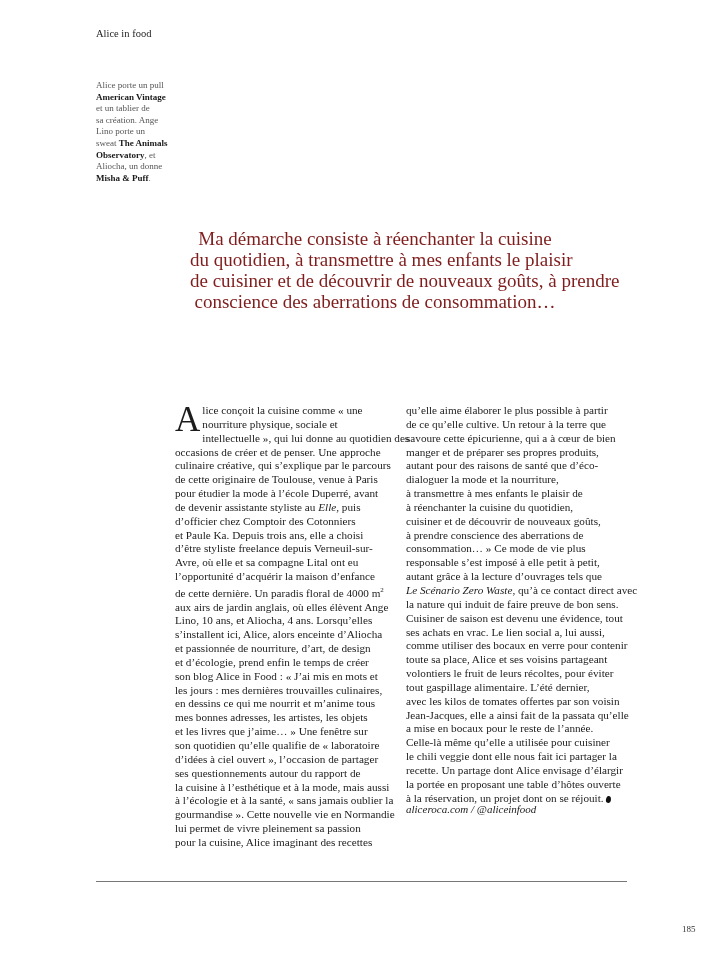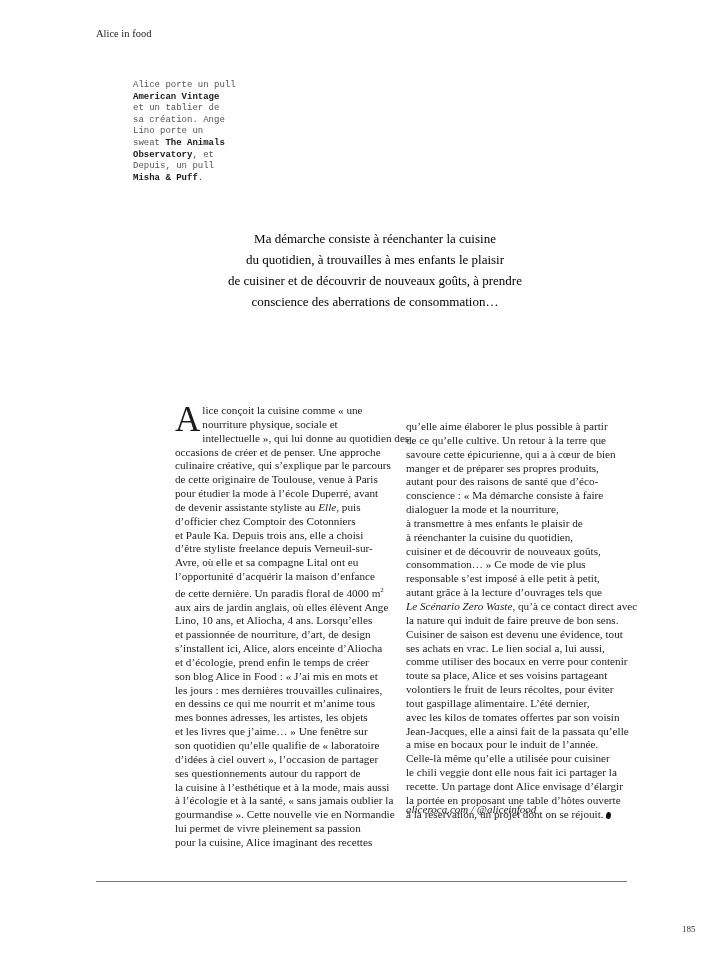--- a/index.html
+++ b/index.html
@@ -1,32 +1,32 @@
 <!DOCTYPE html>
 <html><head>
   <meta charset="utf-8">
   <style>
     html, body { margin: 0; padding: 0; background: #ffffff; }
     body { width: 706px; height: 964px; position: relative; overflow: hidden; color: #1a1a1a; }
     .serif { font-family: "Liberation Serif", "DejaVu Serif", serif; }
-    .sans { font-family: Liberation Mono, monospace; margin-left: 37px; }
+    .sans { font-family: Liberation Serif, serif; }
 
     .section-label { position: absolute; left: 96px; top: 28px; font-size: 10.5px; color: #222; }
 
     .caption { position: absolute; left: 96px; top: 80px; width: 90px; font-size: 9px; line-height: 11.6px; color: #555; }
     .caption .brand { color: #1a1a1a; font-weight: bold; }
     .caption .line { display: block; white-space: nowrap; }
 
-    .pullquote { position: absolute; left: 190px; top: 228px; width: 370px; text-align: center; font-size: 13px; line-height: 21px; color: #000000; }
+    .pullquote { position: absolute; left: 190px; top: 228px; width: 370px; text-align: center; font-size: 19px; line-height: 21px; color: #7f1d1d; }
     .pullquote .line { display: block; white-space: nowrap; }
 
     .col { position: absolute; font-size: 11.2px; line-height: 13.85px; color: #1c1c1c; }
     .col .line { display: block; white-space: nowrap; }
     .col-left { left: 175px; top: 404px; width: 218px; }
-    .col-right { left: 406px; top: 404px; width: 226px; margin-top: 16px; }
+    .col-right { left: 406px; top: 404px; width: 226px; }
 
     .dropcap { float: left; font-size: 35px; line-height: 28px; margin: 2px 2px 0 0; height: 26px; }
     .indent-first { display: block; white-space: nowrap; }
 
     .endmark { display: inline-block; width: 5px; height: 7px; background: #111; border-radius: 50% 50% 50% 50% / 60% 60% 40% 40%; vertical-align: -1px; margin-left: 2px; transform: rotate(8deg); }
 
     .web { position: absolute; left: 406px; top: 803px; font-size: 11px; font-style: italic; color: #222; }
 
     .rule { position: absolute; left: 96px; top: 881px; width: 531px; height: 0; border-top: 1.6px solid #777; }
 
@@ -39,27 +39,27 @@
 <div class="section-label serif">Alice in food</div>
 
 <div class="caption sans">
   <span class="line">Alice porte un pull</span>
   <span class="line brand">American Vintage</span>
   <span class="line">et un tablier de</span>
   <span class="line">sa création. Ange</span>
   <span class="line">Lino porte un</span>
   <span class="line"><span>sweat </span><span class="brand">The Animals</span></span>
   <span class="line"><span class="brand">Observatory</span><span>, et</span></span>
-  <span class="line">Depuis, un pull</span>
+  <span class="line">Aliocha, un donne</span>
   <span class="line"><span class="brand">Misha &amp; Puff</span><span>.</span></span>
 </div>
 
 <div class="pullquote serif">
   <span class="line">Ma démarche consiste à réenchanter la cuisine</span>
-  <span class="line">du quotidien, à trouvailles à mes enfants le plaisir</span>
+  <span class="line">du quotidien, à transmettre à mes enfants le plaisir</span>
   <span class="line">de cuisiner et de découvrir de nouveaux goûts, à prendre</span>
   <span class="line">conscience des aberrations de consommation…</span>
 </div>
 
 <div class="col col-left serif">
   <span class="dropcap">A</span>
   <span class="indent-first">lice conçoit la cuisine comme « une</span>
   <span class="indent-first">nourriture physique, sociale et</span>
   <span class="line">intellectuelle », qui lui donne au quotidien des</span>
   <span class="line">occasions de créer et de penser. Une approche</span>
@@ -68,22 +68,22 @@
   <span class="line">pour étudier la mode à l’école Duperré, avant</span>
   <span class="line"><span>de devenir assistante styliste au </span><em>Elle</em><span>, puis</span></span>
   <span class="line">d’officier chez Comptoir des Cotonniers</span>
   <span class="line">et Paule Ka. Depuis trois ans, elle a choisi</span>
   <span class="line">d’être styliste freelance depuis Verneuil-sur-</span>
   <span class="line">Avre, où elle et sa compagne Lital ont eu</span>
   <span class="line">l’opportunité d’acquérir la maison d’enfance</span>
   <span class="line"><span>de cette dernière. Un paradis floral de 4000 m</span><sup style="font-size:7px">2</sup></span>
   <span class="line">aux airs de jardin anglais, où elles élèvent Ange</span>
   <span class="line">Lino, 10 ans, et Aliocha, 4 ans. Lorsqu’elles</span>
+  <span class="line">s’installent ici, Alice, alors enceinte d’Aliocha</span>
   <span class="line">et passionnée de nourriture, d’art, de design</span>
-  <span class="line">s’installent ici, Alice, alors enceinte d’Aliocha</span>
   <span class="line">et d’écologie, prend enfin le temps de créer</span>
   <span class="line">son blog Alice in Food : « J’ai mis en mots et</span>
   <span class="line">les jours : mes dernières trouvailles culinaires,</span>
   <span class="line">en dessins ce qui me nourrit et m’anime tous</span>
   <span class="line">mes bonnes adresses, les artistes, les objets</span>
   <span class="line">et les livres que j’aime… » Une fenêtre sur</span>
   <span class="line">son quotidien qu’elle qualifie de « laboratoire</span>
   <span class="line">d’idées à ciel ouvert », l’occasion de partager</span>
   <span class="line">ses questionnements autour du rapport de</span>
   <span class="line">la cuisine à l’esthétique et à la mode, mais aussi</span>
@@ -92,39 +92,39 @@
   <span class="line">lui permet de vivre pleinement sa passion</span>
   <span class="line">pour la cuisine, Alice imaginant des recettes</span>
 </div>
 
 <div class="col col-right serif">
   <span class="line">qu’elle aime élaborer le plus possible à partir</span>
   <span class="line">de ce qu’elle cultive. Un retour à la terre que</span>
   <span class="line">savoure cette épicurienne, qui a à cœur de bien</span>
   <span class="line">manger et de préparer ses propres produits,</span>
   <span class="line">autant pour des raisons de santé que d’éco-</span>
-  <span class="line">conscience : « Ma démarche consiste à faire</span>
   <span class="line">dialoguer la mode et la nourriture,</span>
   <span class="line">à transmettre à mes enfants le plaisir de</span>
   <span class="line">à réenchanter la cuisine du quotidien,</span>
   <span class="line">cuisiner et de découvrir de nouveaux goûts,</span>
+  <span class="line">à prendre conscience des aberrations de</span>
   <span class="line">consommation… » Ce mode de vie plus</span>
   <span class="line">responsable s’est imposé à elle petit à petit,</span>
   <span class="line">autant grâce à la lecture d’ouvrages tels que</span>
   <span class="line"><em>Le Scénario Zero Waste</em><span>, qu’à ce contact direct avec</span></span>
   <span class="line">la nature qui induit de faire preuve de bon sens.</span>
   <span class="line">Cuisiner de saison est devenu une évidence, tout</span>
   <span class="line">ses achats en vrac. Le lien social a, lui aussi,</span>
   <span class="line">comme utiliser des bocaux en verre pour contenir</span>
   <span class="line">toute sa place, Alice et ses voisins partageant</span>
   <span class="line">volontiers le fruit de leurs récoltes, pour éviter</span>
   <span class="line">tout gaspillage alimentaire. L’été dernier,</span>
   <span class="line">avec les kilos de tomates offertes par son voisin</span>
   <span class="line">Jean-Jacques, elle a ainsi fait de la passata qu’elle</span>
-  <span class="line">a mise en bocaux pour le induit de l’année.</span>
+  <span class="line">a mise en bocaux pour le reste de l’année.</span>
   <span class="line">Celle-là même qu’elle a utilisée pour cuisiner</span>
   <span class="line">le chili veggie dont elle nous fait ici partager la</span>
   <span class="line">recette. Un partage dont Alice envisage d’élargir</span>
   <span class="line">la portée en proposant une table d’hôtes ouverte</span>
   <span class="line"><span>à la réservation, un projet dont on se réjouit.</span><span class="endmark"></span></span>
 </div>
 
 <div class="web serif">aliceroca.com / @aliceinfood</div>
 
 <div class="rule"></div>

